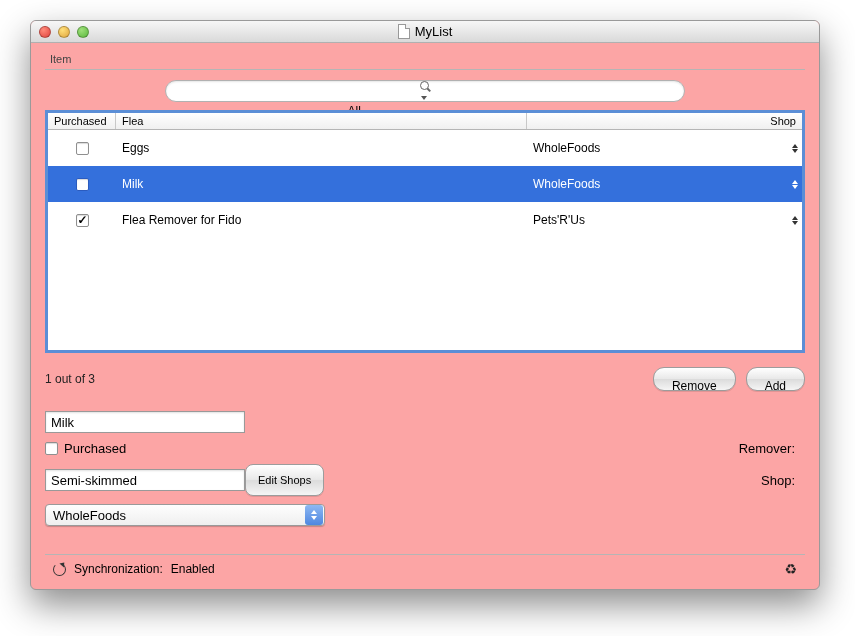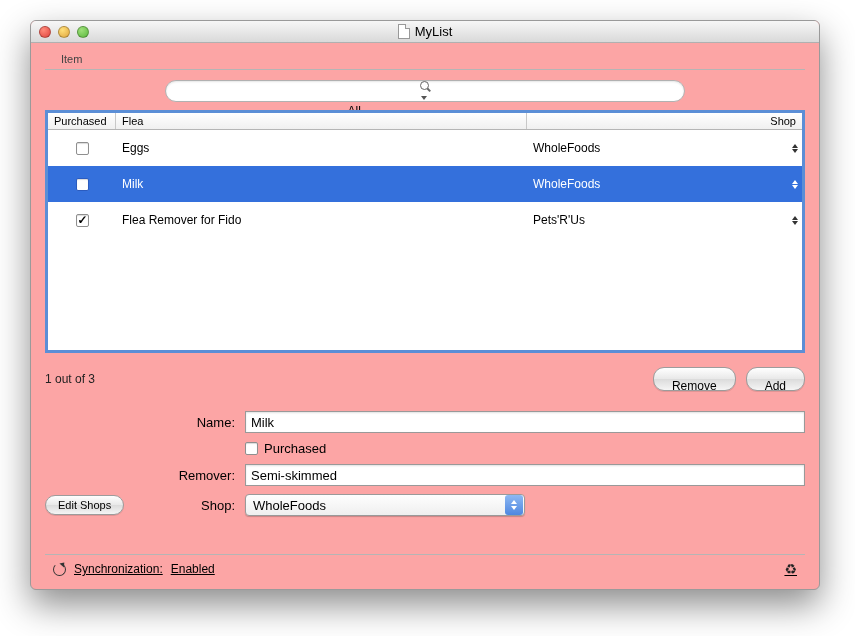--- a/index.html
+++ b/index.html
@@ -74,21 +74,21 @@
   .content {
     flex: 1;
     padding: 10px 14px 8px 14px;
     display: flex;
     flex-direction: column;
   }
   .group-label {
     font-size: 11px;
     color: #444;
     margin-bottom: 2px;
-    margin-left: 16px;
+    margin-left: 5px;
   }
   .group-border-top {
     border-top: 1px solid #b5b5b5;
     margin-top: 2px;
   }
 
   .search-wrap {
     display: flex;
     justify-content: center;
     padding: 10px 0 8px 0;
@@ -215,21 +215,21 @@
   .aqua-btn {
     height: 22px;
     padding: 11px 18px;
     border: 1px solid #9c9c9c;
     border-radius: 11px;
     background: linear-gradient(#ffffff, #e9e9e9 48%, #dcdcdc 52%, #f5f5f5);
     font-size: 12px;
     box-shadow: 0 1px 0 rgba(0,0,0,0.1);
     cursor: pointer;
   }
-  .aqua-btn.small { padding: 0 12px; height:20px; font-size:11px;}
+  .aqua-btn.small { padding: 0 12px; height:32px; font-size:11px;border-radius:8px;}
 
   .form {
     margin-top: 20px;
     display: grid;
     grid-template-columns: 200px 1fr;
     row-gap: 8px;
     align-items: center;
   }
   .form-label {
     text-align: right;
@@ -271,21 +271,20 @@
   }
   .popup-arrows .up {width:0;height:0;border-left:3px solid transparent;border-right:3px solid transparent;border-bottom:4px solid #fff;}
   .popup-arrows .dn {width:0;height:0;border-left:3px solid transparent;border-right:3px solid transparent;border-top:4px solid #fff;}
 
   .statusbar {
     border-top: 1px solid #b5b5b5;
     padding: 6px 8px 4px 8px;
     display:flex;
     justify-content:space-between;
     font-size:12px;
-    text-decoration:underline;
   }
   .status-left { display:flex; align-items:center; gap:8px;}
   .refresh-icon {
     width:13px;height:13px;
     border:1.5px solid #333;
     border-radius:50%;
     border-top-color:transparent;
     position:relative;
   }
   .refresh-icon::after{
@@ -383,21 +382,20 @@
 
     <div class="below-table">
       <div class="count">1 out of 3</div>
       <div class="btn-row">
         <button class="aqua-btn">Remove</button>
         <button class="aqua-btn">Add</button>
       </div>
     </div>
 
     <div class="form">
-      <div class="form-label">Name:</div>
       <input class="text-field" value="Milk" style="">
 
       <div></div>
       <div class="purchased-line">
         <span id="form-purchased-chk" class="chk"></span>
         <span>Purchased</span>
       </div>
 
       <div class="form-label">Remover:</div>
       <input class="text-field" value="Semi-skimmed" style="">

